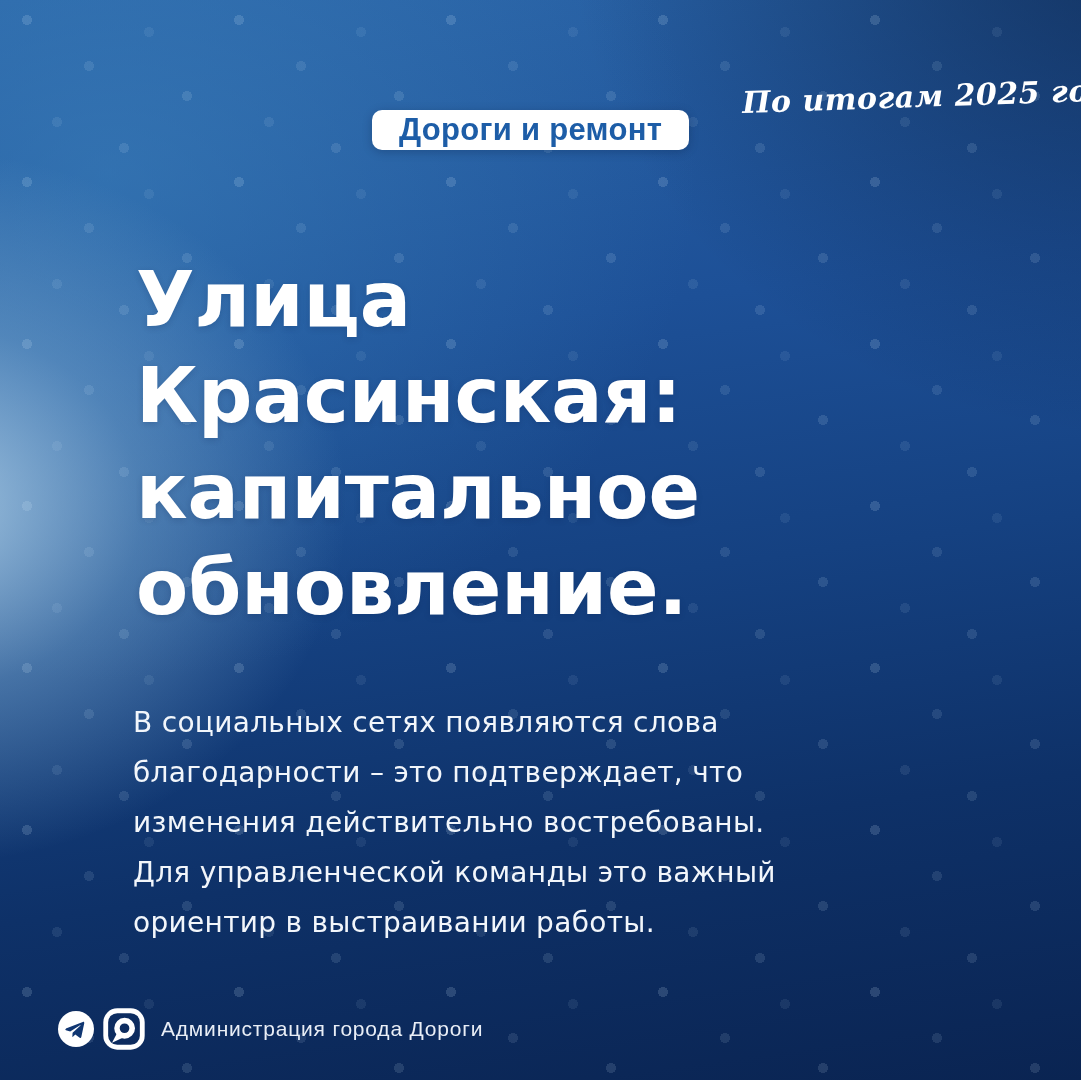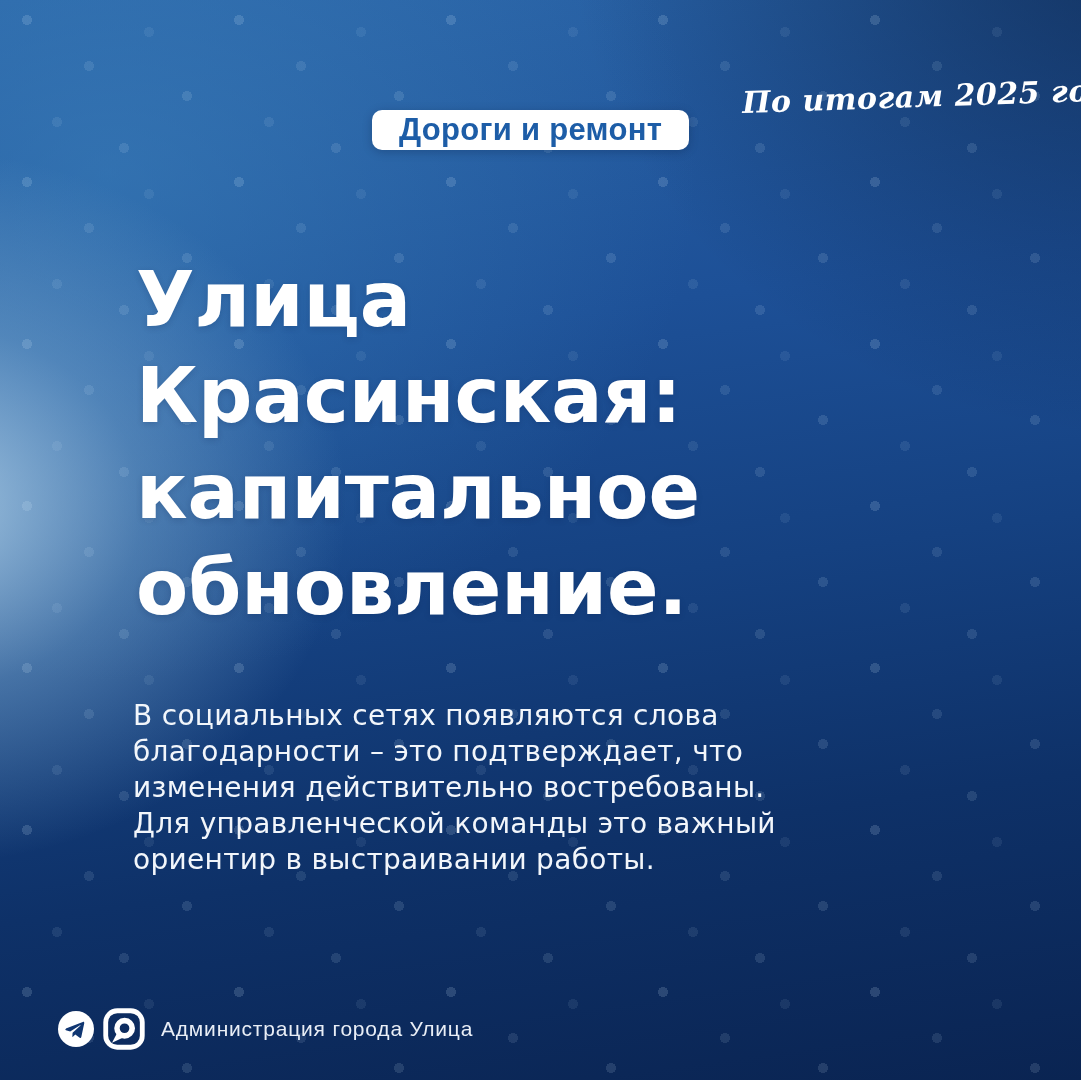--- a/index.html
+++ b/index.html
@@ -88,21 +88,21 @@
   }
   .body-text {
     position: absolute;
     left: 133px;
     top: 698px;
     width: 790px;
     margin: 0;
     color: #f2f6fb;
     font-family: "DejaVu Sans", sans-serif;
     font-size: 28px;
-    line-height: 36px;
+    line-height: 50px;
     letter-spacing: 0.3px;
     white-space: pre-line;
   }
   .footer {
     position: absolute;
     left: 58px;
     top: 1008px;
     display: flex;
     align-items: center;
   }
@@ -148,16 +148,16 @@
         <path fill="#103672" d="M7.9 17.4l16.9-6.5c.9-.35 1.7.2 1.4 1.55l-2.9 13.6c-.2.95-.8 1.2-1.6.75l-4.4-3.25-2.1 2.05c-.25.25-.45.45-.9.45l.3-4.35 7.95-7.2c.35-.3-.05-.5-.5-.2l-9.85 6.2-4.25-1.35c-.9-.3-.9-.95.15-1.3z"></path>
       </svg>
     </span>
     <span class="icon icon-max">
       <svg viewBox="0 0 40 40" width="42" height="42" aria-hidden="true">
         <rect x="2.6" y="2.6" width="34.8" height="34.8" rx="11" fill="none" stroke="#ffffff" stroke-width="4.6"></rect>
         <path fill="#ffffff" fill-rule="evenodd" d="M20.6 9.4a9.9 9.9 0 1 1-.02 19.8 9.9 9.9 0 0 1 .02-19.8zm-.1 5.3a4.6 4.6 0 1 0 .02 9.2 4.6 4.6 0 0 0-.02-9.2z"></path>
         <path fill="#ffffff" d="M13.2 24.2 8.6 33l9.6-4.4z"></path>
       </svg>
     </span>
-    <span class="footer-label">Администрация города Улица</span>
+    <span class="footer-label">Администрация города Дороги</span>
   </div>
 
 </div>
 
 </body></html>

